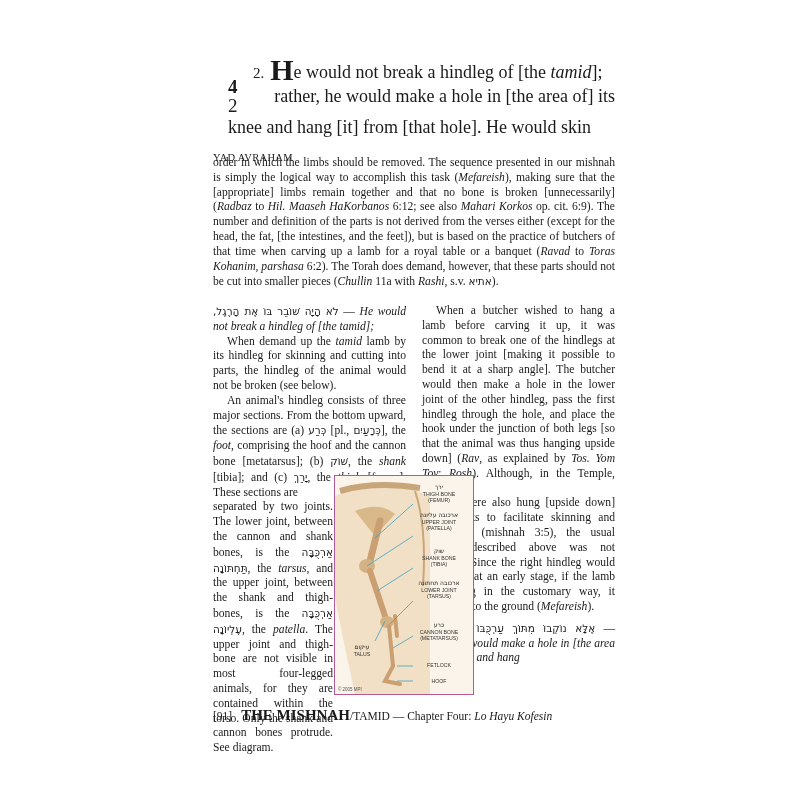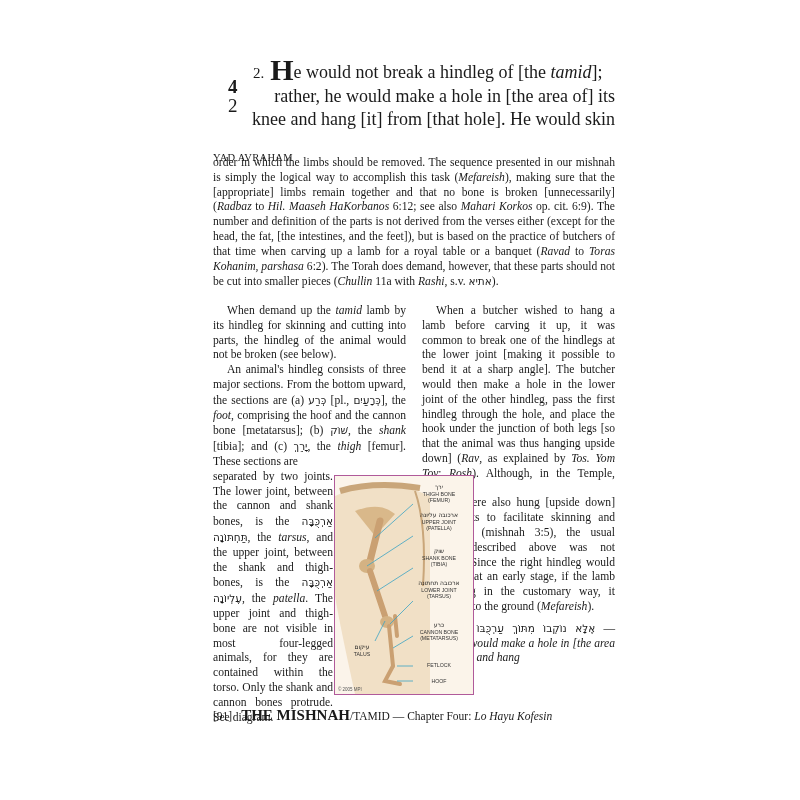--- a/index.html
+++ b/index.html
@@ -11,21 +11,21 @@
 
   
   .ref-nums { position: absolute; left: 15px; top: 77px; font-size: 19px; font-weight: bold; line-height: 19px; }
   .ref-nums div { height: 19px; }
   .ref-nums .second { font-weight: normal; }
   .mishnah { position: absolute; left: 30px; top: 60px; width: 372px; font-size: 18px; line-height: 23px; }
   .mishnah .line { display: block; text-align: right; white-space: nowrap; }
   .mishnah .line1 { text-align: left; padding-left: 10px; }
   .mishnah .num { font-size: 15px; margin-right: 6px; }
   .mishnah .dropcap { font-size: 30px; font-weight: bold; line-height: 20px; vertical-align: -2px; font-family: "Liberation Serif", serif; }
-  .mishnah .line3 { text-align: right; margin-left: -15px; }
+  .mishnah .line3 { text-align: left; margin-left: -15px; margin-top: 8px; }
 
   .yad { position: absolute; left: 0; top: 152px; width: 402px; text-align: left; font-size: 10.5px; font-weight: normal; letter-spacing: 0.3px; }
 
   .intro { position: absolute; left: 0; top: 156px; width: 402px; font-size: 11.6px; line-height: 14.8px; text-align: justify; }
   .intro p { margin: 0; }
 
   .col-left { position: absolute; left: 0; top: 304px; width: 193px; font-size: 11.6px; line-height: 14.8px; text-align: justify; hyphens: manual; }
   .col-right { position: absolute; left: 209px; top: 304px; width: 193px; font-size: 11.6px; line-height: 14.8px; text-align: justify; }
   .col-left p, .col-right p { margin: 0; }
   .indent { text-indent: 14px; }
@@ -64,20 +64,21 @@
     <span class="line line3">knee and hang [it] from [that hole]. He would skin</span>
   </div>
 
   <div class="yad">YAD AVRAHAM</div>
 
   <div class="intro">
     <p><span>order in which the limbs should be removed. The sequence presented in our mishnah is simply the logical way to accomplish this task (</span><i>Mefareish</i><span>), making sure that the [appropriate] limbs remain together and that no bone is broken [unnecessarily] (</span><i>Radbaz</i><span> to </span><i>Hil. Maaseh HaKorbanos</i><span> 6:12; see also </span><i>Mahari Korkos</i><span> op. cit. 6:9). The number and definition of the parts is not derived from the verses either (except for the head, the fat, [the intestines, and the feet]), but is based on the practice of butchers of that time when carving up a lamb for a royal table or a banquet (</span><i>Ravad</i><span> to </span><i>Toras Kohanim, parshasa</i><span> 6:2). The Torah does demand, however, that these parts should not be cut into smaller pieces (</span><i>Chullin</i><span> 11a with </span><i>Rashi</i><span>, s.v. </span><span class="heb">אתיא</span><span>).</span></p>
   </div>
 
   <div class="col-left">
+    <p><span class="heb">לֹא הָיָה שׁוֹבֵר בּוֹ אֶת הָרֶגֶל,</span><span> — </span><i>He would not break a hindleg of [the tamid];</i></p>
     <p class="indent"><span>When demand up the </span><i>tamid</i><span> lamb by its hindleg for skinning and cutting into parts, the hindleg of the animal would not be broken (see below).</span></p>
     <p class="indent"><span>An animal's hindleg consists of three major sections. From the bottom upward, the sections are (a) </span><span class="heb">כְּרַע</span><span> [pl., </span><span class="heb">כְּרָעַיִם</span><span>], the </span><i>foot</i><span>, comprising the hoof and the cannon bone [metatarsus]; (b) </span><span class="heb">שׁוֹק</span><span>, the </span><i>shank</i><span> [tibia]; and (c) </span><span class="heb">יָרֵךְ</span><span>, the </span><i>thigh</i><span> [femur]. These sections are</span></p>
     <p class="narrow"><span>separated by two joints. The lower joint, between the cannon and shank bones, is the </span><span class="heb">אַרְכֻּבָּה תַּחְתּוֹנָה</span><span>, the </span><i>tarsus</i><span>, and the upper joint, between the shank and thigh-bones, is the </span><span class="heb">אַרְכֻּבָּה עֶלְיוֹנָה</span><span>, the </span><i>patella</i><span>. The upper joint and thigh-bone are not visible in most four-legged animals, for they are contained within the torso. Only the shank and cannon bones protrude. See diagram.</span></p>
   </div>
 
   <div class="col-right">
     <p class="indent"><span>When a butcher wished to hang a lamb before carving it up, it was common to break one of the hindlegs at the lower joint [making it possible to bend it at a sharp angle]. The butcher would then make a hole in the lower joint of the other hindleg, pass the first hindleg through the hole, and place the hook under the junction of both legs [so that the animal was thus hanging upside down] (</span><i>Rav</i><span>, as explained by </span><i>Tos. Yom Tov</i><span>; </span><i>Rosh</i><span>). Although, in the Temple, sacrificial</span></p>
     <p class="narrow-r"><span>animals were also hung [upside down] from hooks to facilitate skinning and butchering (mishnah 3:5), the usual practice described above was not followed. Since the right hindleg would be cut off at an early stage, if the lamb were hung in the customary way, it would fall to the ground (</span><i>Mefareish</i><span>).</span></p>
     <div class="gap"></div>
     <p class="narrow-r"><span class="heb">אֶלָּא נוֹקְבוֹ מִתּוֹךְ עַרְכֻּבּוֹ וְתוֹלֶה בּוֹ.</span><span> — </span><i>rather, he would make a hole in [the area of] its knee and hang</i></p>

